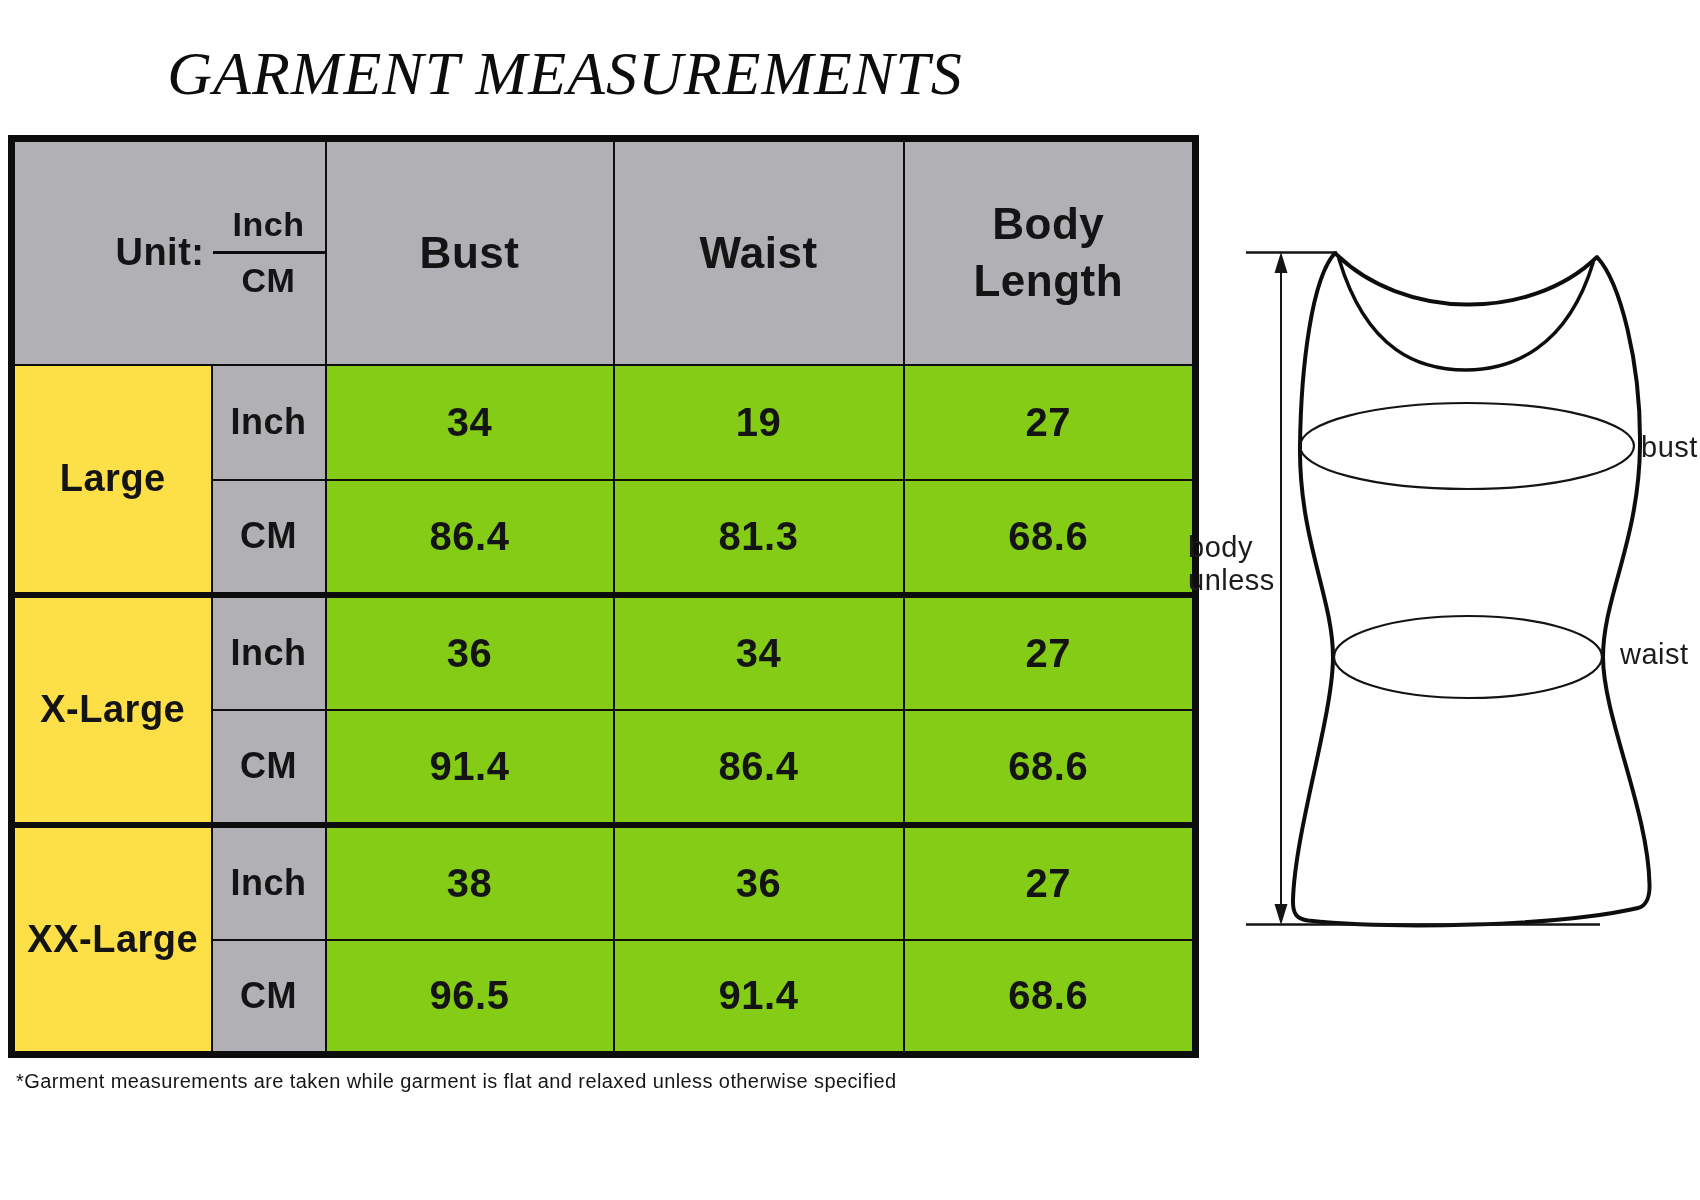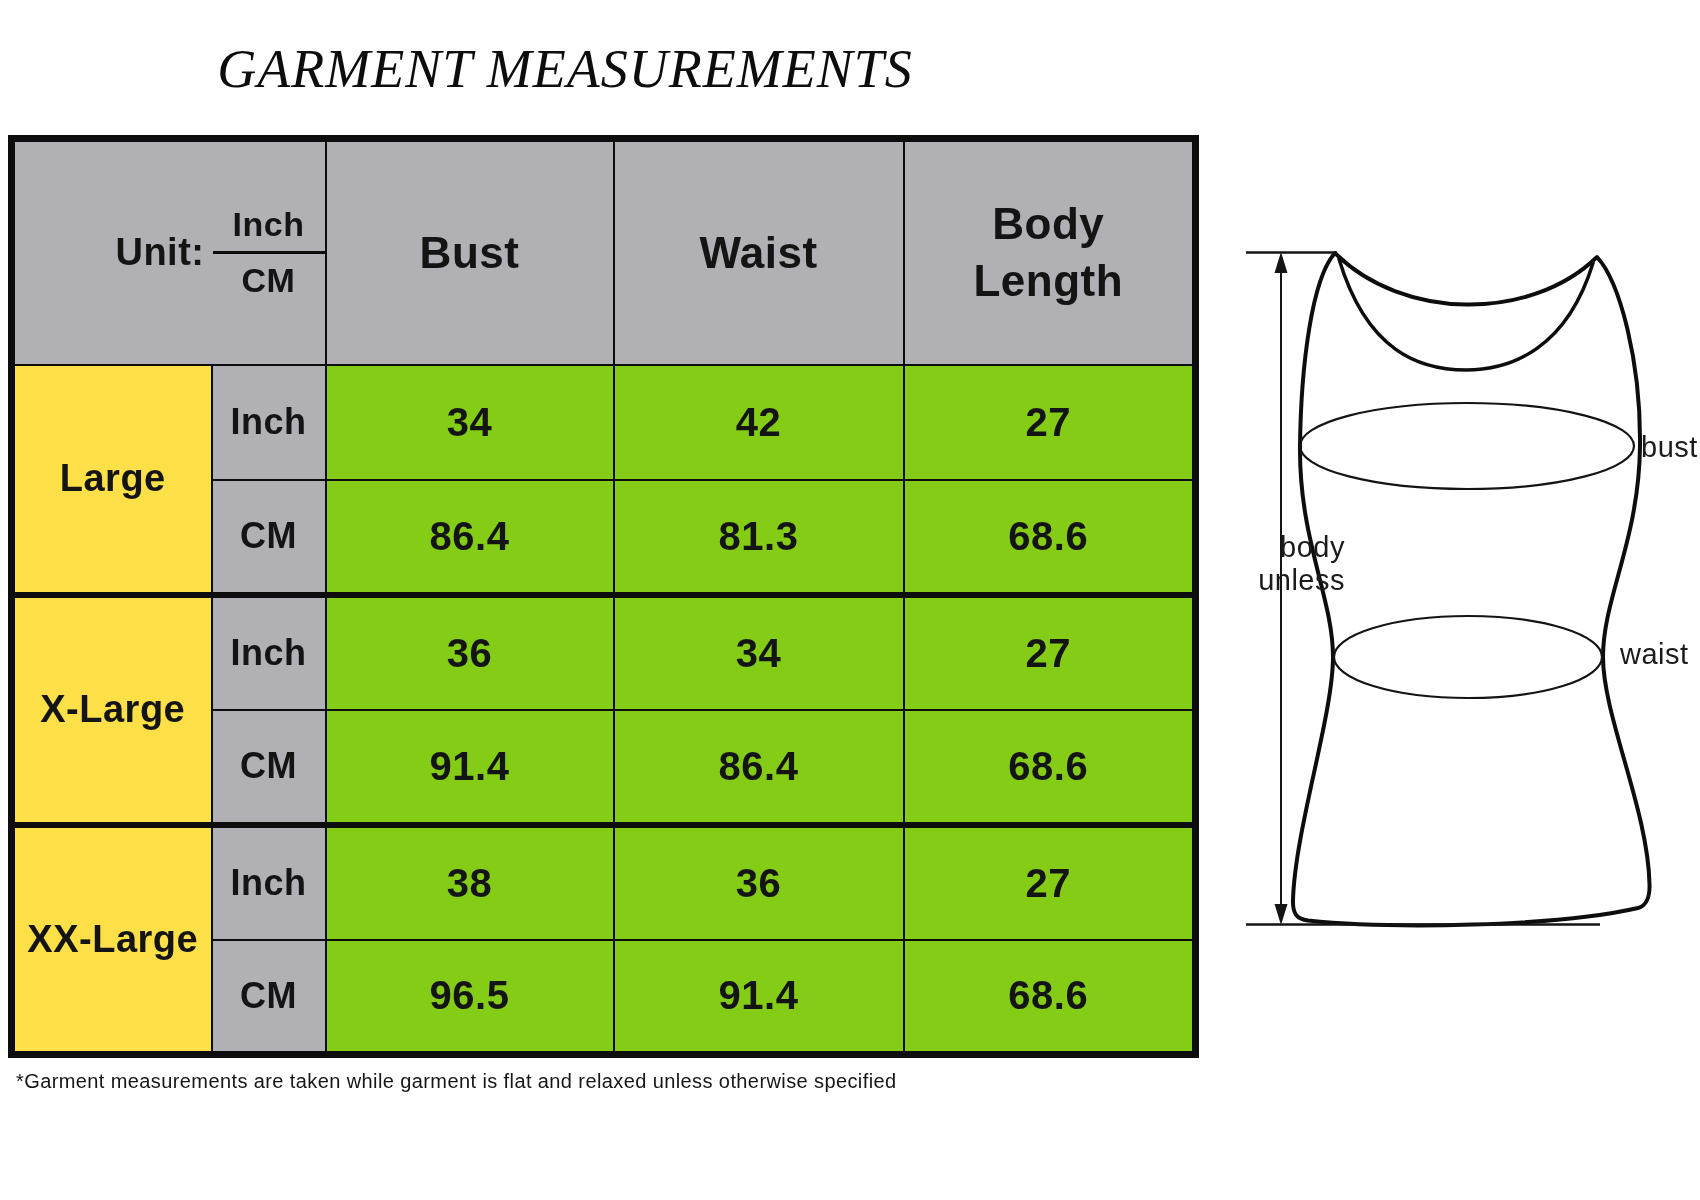--- a/index.html
+++ b/index.html
@@ -3,21 +3,21 @@
 <meta charset="utf-8">
 <style>
   html,body{margin:0;padding:0;}
   body{
     width:1700px;height:1200px;position:relative;background:#ffffff;
     font-family:"Liberation Sans", sans-serif;color:#111;overflow:hidden;
   }
   .title{
     position:absolute;left:0;top:38px;width:1130px;text-align:center;
     font-family:"Liberation Serif", serif;font-style:italic;font-weight:500;
-    font-size:54px;letter-spacing:1px;color:#0d0d0d;white-space:nowrap;
+    font-size:62px;letter-spacing:1px;color:#0d0d0d;white-space:nowrap;
   }
   table.size-table{
     position:absolute;left:8px;top:135px;width:1184px;
     border-collapse:collapse;table-layout:fixed;
     border:7px solid #0d0d0d;
   }
   table.size-table td{
     border:2px solid #0d0d0d;text-align:center;vertical-align:middle;
     padding:0;font-weight:bold;color:#141414;letter-spacing:.5px;
   }
@@ -37,21 +37,21 @@
   .frac-top{display:block;border-bottom:3px solid #0d0d0d;padding:0 4px 7px;font-size:34px;}
   .frac-bottom{display:block;padding:7px 4px 0;font-size:34px;}
   .footnote{
     position:absolute;left:16px;top:1070px;font-size:20px;color:#161616;
     letter-spacing:.4px;white-space:nowrap;
   }
   .diagram-svg{position:absolute;left:0;top:0;width:1700px;height:1200px;pointer-events:none;}
   .diag-label{position:absolute;font-size:29px;color:#1c1c1c;letter-spacing:.5px;}
   .lbl-bust{left:1641px;top:431px;}
   .lbl-waist{left:1620px;top:638px;}
-  .lbl-bodylength{left:1218px;top:531px;width:127px;text-align:right;line-height:33px;}
+  .lbl-bodylength{left:1188px;top:531px;width:127px;text-align:left;line-height:33px;}
 </style>
 </head>
 <body>
 
 <div class="title">GARMENT MEASUREMENTS</div>
 
 <table class="size-table">
   <colgroup>
     <col style="width:200px">
       <col style="width:114px">
@@ -74,21 +74,21 @@
     <td class="hdr">Waist</td>
     <td class="hdr">
       <div class="bl-wrap">Body Length</div>
     </td>
   </tr>
 
   <tr class="data-row">
     <td rowspan="2" class="sz">Large</td>
     <td class="unitcell">Inch</td>
     <td class="val">34</td>
-    <td class="val">42</td>
+    <td class="val">19</td>
     <td class="val">27</td>
   </tr>
   <tr class="data-row">
     <td class="unitcell">CM</td>
     <td class="val">86.4</td>
     <td class="val">81.3</td>
     <td class="val">68.6</td>
   </tr>
 
   <tr class="data-row group-start">

